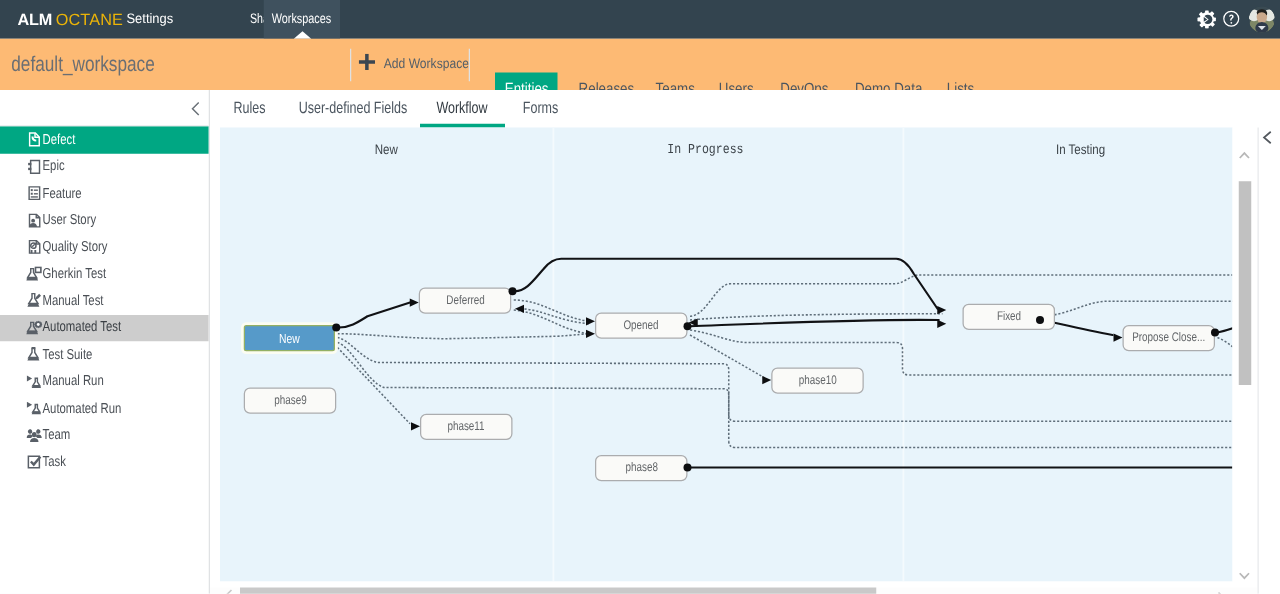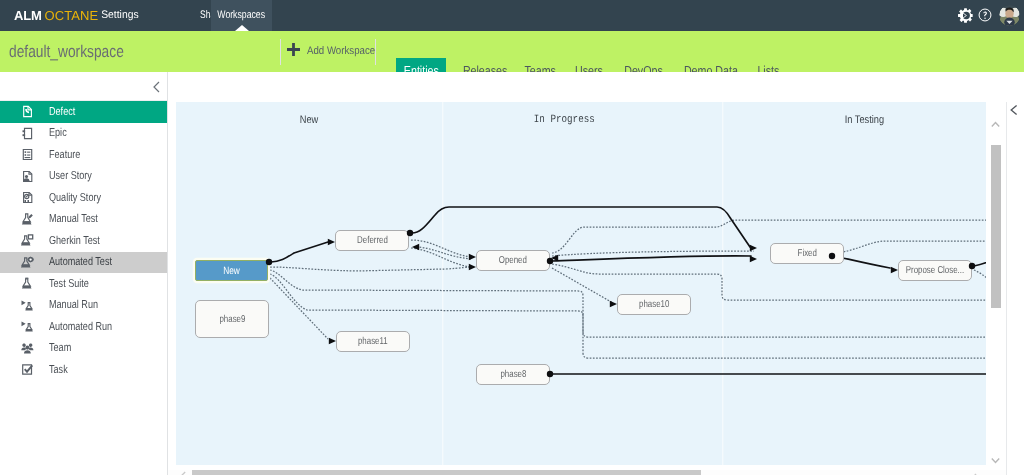--- a/index.html
+++ b/index.html
@@ -28,42 +28,42 @@
   .tn-ws:after{content:"";position:absolute;left:50%;margin-left:-7px;bottom:0;
      width:0;height:0;border-left:7px solid transparent;border-right:7px solid transparent;
      border-bottom:6px solid #ffffff;}
   .topicons{position:absolute;left:0;top:0;height:31px;}
   .topicons span{position:absolute;display:block;line-height:0;}
   .ic-gear{left:958px;top:8px;}
   .ic-help{left:978px;top:8px;}
   .avatar{left:999px;top:5px;width:21px;height:21px;border-radius:50%;overflow:hidden;}
 
   
-  .wsbar{position:absolute;left:0;top:31px;width:1024px;height:41px;background:#bef264;
+  .wsbar{position:absolute;left:0;top:31px;width:1024px;height:41px;background:#fdba74;
          border-bottom:1px solid #e6e8ea;}
   .wstitle{position:absolute;left:9px;top:0;height:41px;line-height:41px;font-size:17px;
            color:#6a6e73;font-weight:normal;white-space:nowrap;}
   .wstitle .cond{transform:scaleX(0.81);transform-origin:left center;}
   .wsdiv{position:absolute;top:8px;width:1px;height:26px;background:#dfe1e3;}
   .addws{position:absolute;left:287px;top:0;height:41px;display:flex;align-items:center;gap:7px;}
   .addws .lbl{font-size:11px;color:#555f68;white-space:nowrap;position:relative;top:-1px;
               transform:scaleX(0.88);transform-origin:left center;}
   .enttabs{position:absolute;left:0;top:0;height:41px;}
   .enttabs .et{position:absolute;top:27px;height:42px;line-height:26px;font-size:13px;
                color:#4b555f;white-space:nowrap;text-align:center;}
   .enttabs .et.active{background:#00a783;color:#fff;}
   
   .cond{display:inline-block;transform:scaleX(0.82);}
 
   
   .sidebar{position:absolute;left:0;top:72px;width:167px;height:403px;background:#fff;
            border-right:1px solid #e0e2e4;overflow:hidden;}
   .sbhead{height:29px;position:relative;border-bottom:1px solid #eceef0;box-sizing:border-box;}
   .sbcollapse{position:absolute;left:149px;top:7px;width:16px;height:16px;}
-  .sbitem{height:21.5px;display:flex;align-items:center;padding-left:21px;gap:15px;
+  .sbitem{height:21.5px;display:flex;align-items:center;padding-left:21px;gap:0;
           font-size:11.5px;color:#4a4f55;white-space:nowrap;}
   .sbitem.active{background:#00a783;color:#fff;}
   .sbitem.hover{background:#cdcdcd;color:#3a3f44;}
   .sbicon{width:13px;height:13px;display:block;flex:0 0 13px;}
 
   
   .content{position:absolute;left:168px;top:72px;width:856px;height:403px;background:#fff;}
   .ctabs{position:absolute;left:0;top:0;height:30px;width:856px;}
   .ctabs .ct{position:absolute;top:0;font-size:13px;color:#4b555f;height:30px;line-height:27px;
              white-space:nowrap;text-align:center;}
@@ -230,33 +230,33 @@
               <path d="M2.6 1.5h5.6l2.6 2.6v7.4H2.6z" fill="none" stroke="#5a6068" stroke-width="1.15"></path>
               <path d="M8.0 1.6v2.6h2.7" fill="none" stroke="#5a6068" stroke-width="1.15"></path>
               <circle cx="5.7" cy="5.5" r="2.1" fill="none" stroke="#5a6068" stroke-width="1.2"></circle>
               <path d="M4.7 6.4l2.1-2.0" stroke="#5a6068" stroke-width="1.1"></path>
               <path d="M3.5 11.5V9.0h1.5v2.5M6.5 11.5V9.0h1.5v2.5" fill="#5a6068"></path>
             </svg></span>
           <span class="cond" style="transform:scaleX(0.79);transform-origin:left center">Quality Story</span>
         </div>
         <div class="sbitem">
           <span class="sbicon"><svg width="13" height="13" viewBox="0 0 13 13">
+              <path d="M3.6 1.9h2.2v3.1l2.6 4.2H1.0l2.6-4.2z" fill="none" stroke="#5a6068" stroke-width="1.15"></path>
+              <path d="M1.3 8.3h6.8l1.4 3.1H-0.1z" fill="#5a6068"></path>
+              <rect x="7.4" y="0.9" width="4.3" height="4.0" fill="none" stroke="#5a6068" stroke-width="1.3"></rect>
+            </svg></span>
+          <span class="cond" style="transform:scaleX(0.79);transform-origin:left center">Gherkin Test</span>
+        </div>
+        <div class="sbitem">
+          <span class="sbicon"><svg width="13" height="13" viewBox="0 0 13 13">
               <path d="M4.6 0.9h2.2v3.7l2.6 4.2H2.0l2.6-4.2z" fill="none" stroke="#5a6068" stroke-width="1.15"></path>
               <path d="M2.3 8.3h6.8l1.4 3.1H0.9z" fill="#5a6068"></path>
               <path d="M10.3 1.0l1.5 1.5-2.5 2.5-1.9.4.4-1.9z" fill="#5a6068"></path>
             </svg></span>
           <span class="cond" style="transform:scaleX(0.79);transform-origin:left center">Manual Test</span>
-        </div>
-        <div class="sbitem">
-          <span class="sbicon"><svg width="13" height="13" viewBox="0 0 13 13">
-              <path d="M3.6 1.9h2.2v3.1l2.6 4.2H1.0l2.6-4.2z" fill="none" stroke="#5a6068" stroke-width="1.15"></path>
-              <path d="M1.3 8.3h6.8l1.4 3.1H-0.1z" fill="#5a6068"></path>
-              <rect x="7.4" y="0.9" width="4.3" height="4.0" fill="none" stroke="#5a6068" stroke-width="1.3"></rect>
-            </svg></span>
-          <span class="cond" style="transform:scaleX(0.79);transform-origin:left center">Gherkin Test</span>
         </div>
         <div class="sbitem hover">
           <span class="sbicon"><svg width="13" height="13" viewBox="0 0 13 13">
               <path d="M3.6 1.9h2.2v3.1l2.6 4.2H1.0l2.6-4.2z" fill="none" stroke="#5a6068" stroke-width="1.15"></path>
               <path d="M1.3 8.3h6.8l1.4 3.1H-0.1z" fill="#5a6068"></path>
               <path d="M9.6 0.5l.7.6.9-.2.4.8.9.2-.1.9.6.7-.6.7.1.9-.9.2-.4.8-.9-.2-.7.6-.7-.6-.9.2-.4-.8-.9-.2.1-.9-.6-.7.6-.7-.1-.9.9-.2.4-.8.9.2z" fill="#5a6068"></path>
               <circle cx="9.6" cy="3.6" r="1.15" fill="#fff"></circle>
             </svg></span>
           <span class="cond" style="transform:scaleX(0.79);transform-origin:left center">Automated Test</span>
         </div>
@@ -299,20 +299,26 @@
           <span class="sbicon"><svg width="13" height="13" viewBox="0 0 13 13">
               <path d="M1.7 1.9h8.8v9.3H1.7z" fill="none" stroke="#5a6068" stroke-width="1.2"></path>
               <path d="M3.7 6.2l2.3 2.5 5.3-6.3" fill="none" stroke="#5a6068" stroke-width="1.9"></path>
             </svg></span>
           <span class="cond" style="transform:scaleX(0.79);transform-origin:left center">Task</span>
         </div>
       </div>
   </div>
 
   <div class="content">
+    <div class="ctabs">
+      <div class="ct" style="left:6px;width:52px"><span class="cond">Rules</span></div>
+      <div class="ct" style="left:58px;width:112px"><span class="cond">User-defined Fields</span></div>
+      <div class="ct active" style="left:168px;width:68px"><span class="cond">Workflow</span></div>
+      <div class="ct" style="left:236px;width:56px"><span class="cond">Forms</span></div>
+    </div>
     <div class="canvasbox">
       <svg id="wfsvg" width="810" height="363" viewBox="0 0 810 363">
           <rect x="266" y="0" width="1.4" height="368" fill="#f4fafd"></rect>
           <rect x="546" y="0" width="1.4" height="368" fill="#f4fafd"></rect>
           <path d="M94,165 C118,165 135,168 180,169 L270,167 C285,166 292,165 297,165" fill="none" stroke="#5f6e7a" stroke-width="1.25" stroke-dasharray="1.7,1.5"></path>
           <path d="M94,168 C104,170 113,185 126,188 L403,189 Q407,189 407,194 L407,230" fill="none" stroke="#5f6e7a" stroke-width="1.25" stroke-dasharray="1.7,1.5"></path>
           <path d="M94,172 C106,176 117,203 131,208 L403,209 Q407,209 407,214 L407,251" fill="none" stroke="#5f6e7a" stroke-width="1.25" stroke-dasharray="1.7,1.5"></path>
           <path d="M94,176 L152,237" fill="none" stroke="#5f6e7a" stroke-width="1.25" stroke-dasharray="1.7,1.5"></path>
           <path d="M235,138 C258,138 272,152 295,155" fill="none" stroke="#5f6e7a" stroke-width="1.25" stroke-dasharray="1.7,1.5"></path>
           <path d="M235,146 C258,148 272,162 295,165" fill="none" stroke="#5f6e7a" stroke-width="1.25" stroke-dasharray="1.7,1.5"></path>
@@ -350,21 +356,21 @@
       <div id="wfnodes">
           <div class="wfnode sel" style="left: 19px; top: 158px; width: 73px; height: 21px;">
             <span class="cond" style="transform:scaleX(0.79)">New</span>
           </div>
           <div class="wfnode" style="left: 159px; top: 128px; width: 74px; height: 21px;">
             <span class="cond" style="transform:scaleX(0.79)">Deferred</span>
           </div>
           <div class="wfnode" style="left: 300px; top: 148px; width: 74px; height: 21px;">
             <span class="cond" style="transform:scaleX(0.79)">Opened</span>
           </div>
-          <div class="wfnode" style="left: 19px; top: 198px; width: 74px; height: 38px;">
+          <div class="wfnode" style="left: 19px; top: 208px; width: 74px; height: 21px;">
             <span class="cond" style="transform:scaleX(0.79)">phase9</span>
           </div>
           <div class="wfnode" style="left: 160px; top: 229px; width: 74px; height: 21px;">
             <span class="cond" style="transform:scaleX(0.79)">phase11</span>
           </div>
           <div class="wfnode" style="left: 441px; top: 192px; width: 74px; height: 21px;">
             <span class="cond" style="transform:scaleX(0.79)">phase10</span>
           </div>
           <div class="wfnode" style="left: 300px; top: 262px; width: 74px; height: 21px;">
             <span class="cond" style="transform:scaleX(0.79)">phase8</span>

